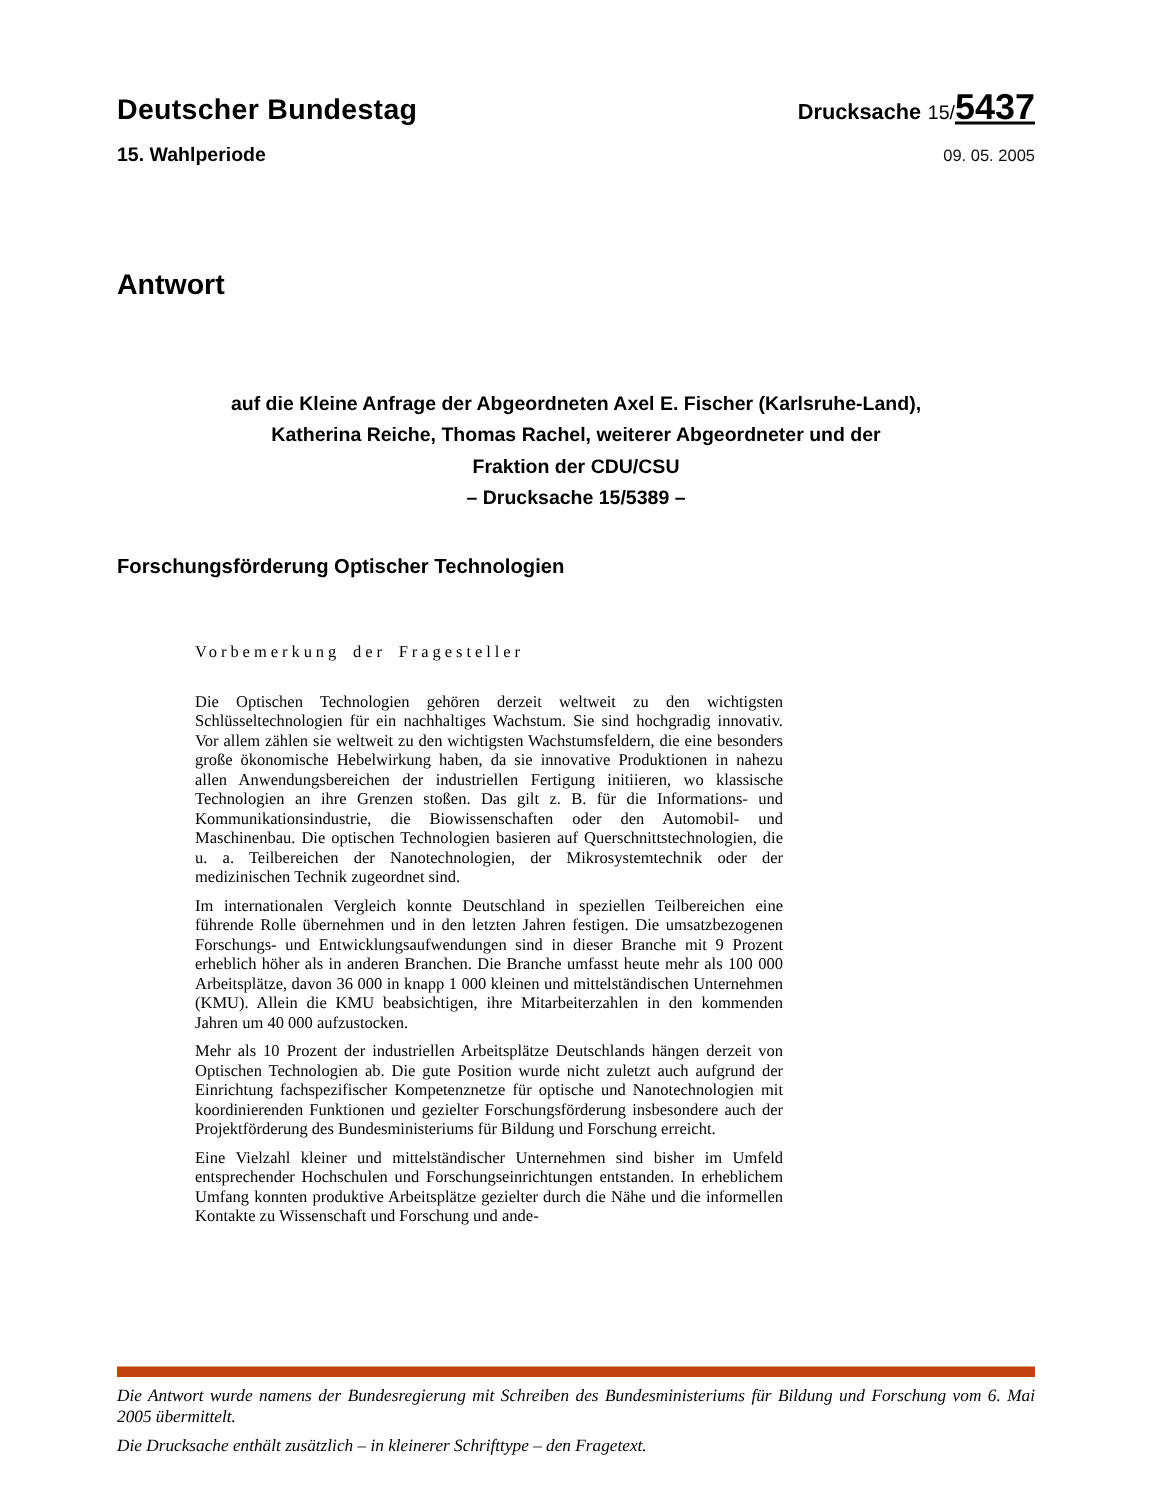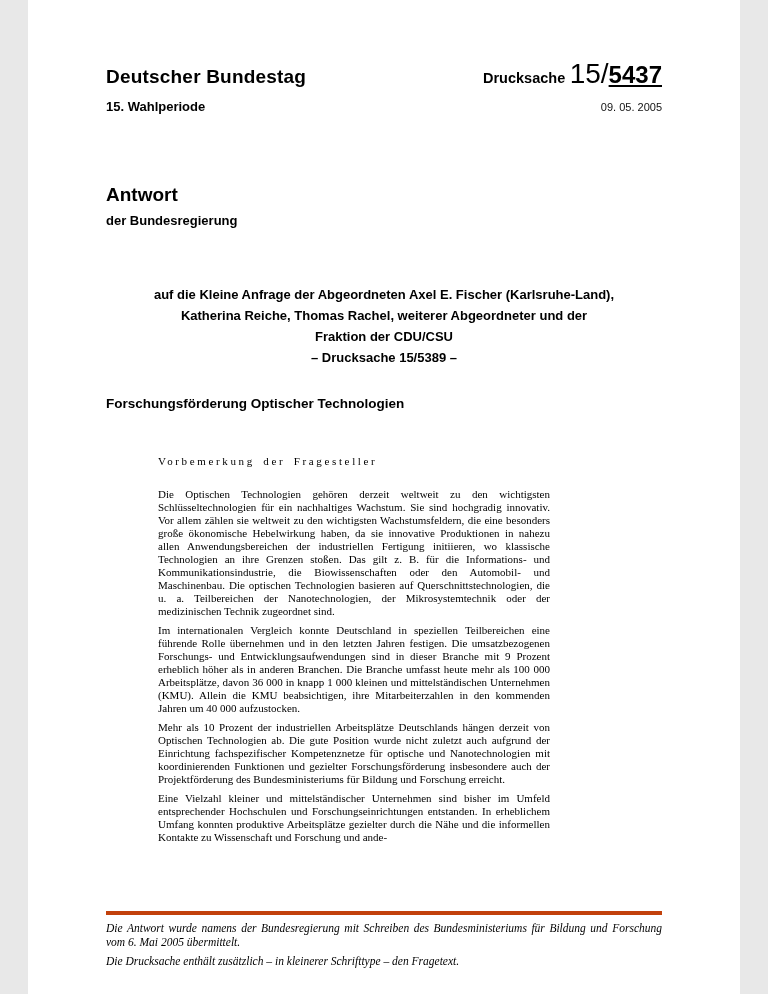--- a/index.html
+++ b/index.html
@@ -1,19 +1,19 @@
 <!DOCTYPE html>
 <html lang="de"><head>
 <meta charset="utf-8">
 <style>
   * { margin: 0; padding: 0; box-sizing: border-box; }
   html, body { background: #e8e8e8; }
   .page {
     position: relative;
-    width: 712px;
+    width: 768px;
     height: 994px;
     margin: 0 auto;
     background: #ffffff;
     color: #000;
     font-family: "Liberation Sans", sans-serif;
     overflow: hidden;
   }
   .content {
     padding: 58px 78px 0 78px;
   }
@@ -23,21 +23,21 @@
     justify-content: space-between;
     align-items: baseline;
   }
   .institution {
     font-size: 19px;
     font-weight: bold;
     letter-spacing: 0.2px;
   }
   .docref { white-space: nowrap; }
   .docref .label { font-size: 14.5px; font-weight: bold; margin-left: 19px; }
-  .docref .num-prefix { font-size: 28px; font-weight: 400; }
+  .docref .num-prefix { font-size: 13px; font-weight: 400; }
   .docref .num-bold { font-size: 24px; font-weight: bold; text-decoration: underline; }
   .masthead-row2 {
     display: flex;
     justify-content: space-between;
     align-items: baseline;
     margin-top: 9px;
     gap: 47px;
   }
   .period { font-size: 13px; font-weight: bold; }
   .date { font-size: 11px; color: #111; }
@@ -84,21 +84,21 @@
     margin-bottom: 20px;
     text-align: left;
   }
   .body-block p { margin-bottom: 6px; }
   
   .footnote-area {
     position: absolute;
     left: 78px;
     right: 78px;
     top: 911px;
-    border-top: 4px solid #c2410c;
+    border-top: 7px solid #c2410c;
     padding-top: 7px;
     font-family: "Liberation Serif", serif;
     font-style: italic;
     font-size: 11.5px;
     line-height: 13.5px;
     text-align: justify;
     hyphens: auto;
   }
   .footnote-area p + p { margin-top: 6px; }
 </style>
@@ -115,21 +115,20 @@
         <span class="num-prefix">15/</span><span class="num-bold">5437</span>
       </div>
     </div>
 
     <div class="masthead-row2">
       <div class="period">15. Wahlperiode</div>
       <div class="date">09. 05. 2005</div>
     </div>
 
     <div class="answer-title">Antwort</div>
-    <div class="answer-subtitle">der Bundesregierung</div>
 
     <div class="request-block">
       <div>auf die Kleine Anfrage der Abgeordneten Axel E. Fischer (Karlsruhe-Land),</div>
       <div>Katherina Reiche, Thomas Rachel, weiterer Abgeordneter und der</div>
       <div>Fraktion der CDU/CSU</div>
       <div>– Drucksache 15/5389 –</div>
     </div>
 
     <div class="subject-title">Forschungsförderung Optischer Technologien</div>
 

